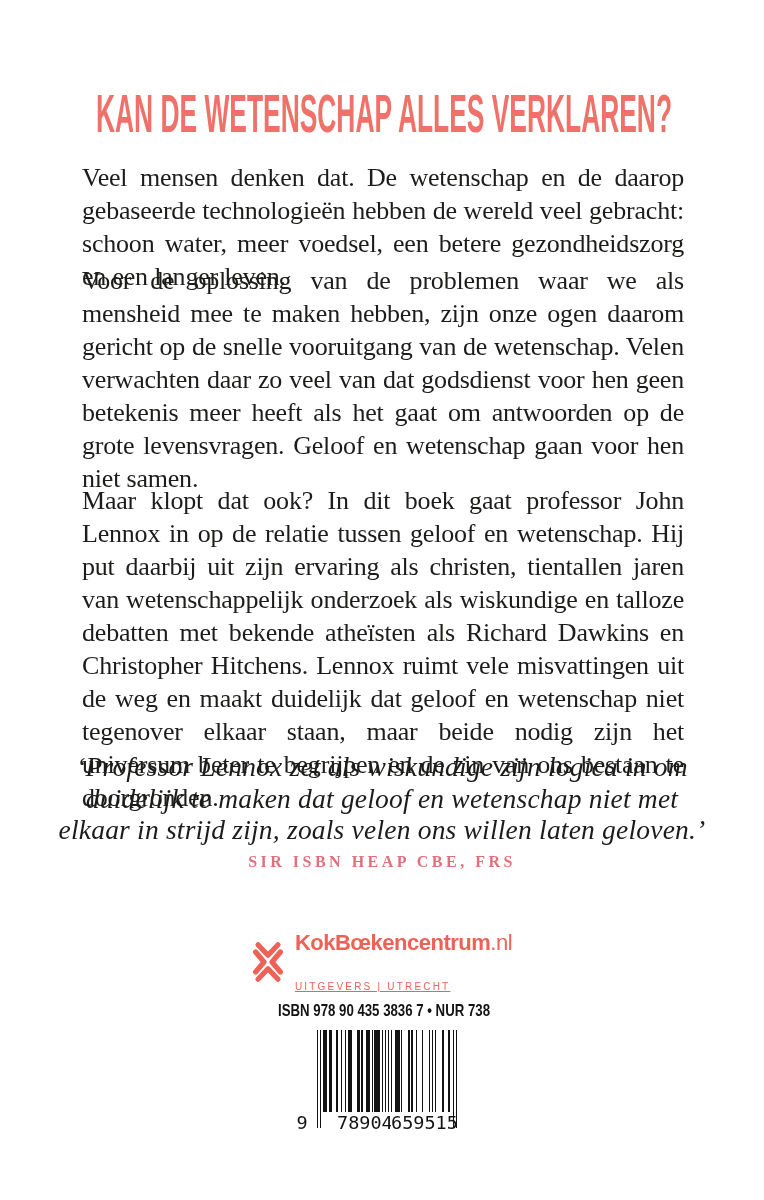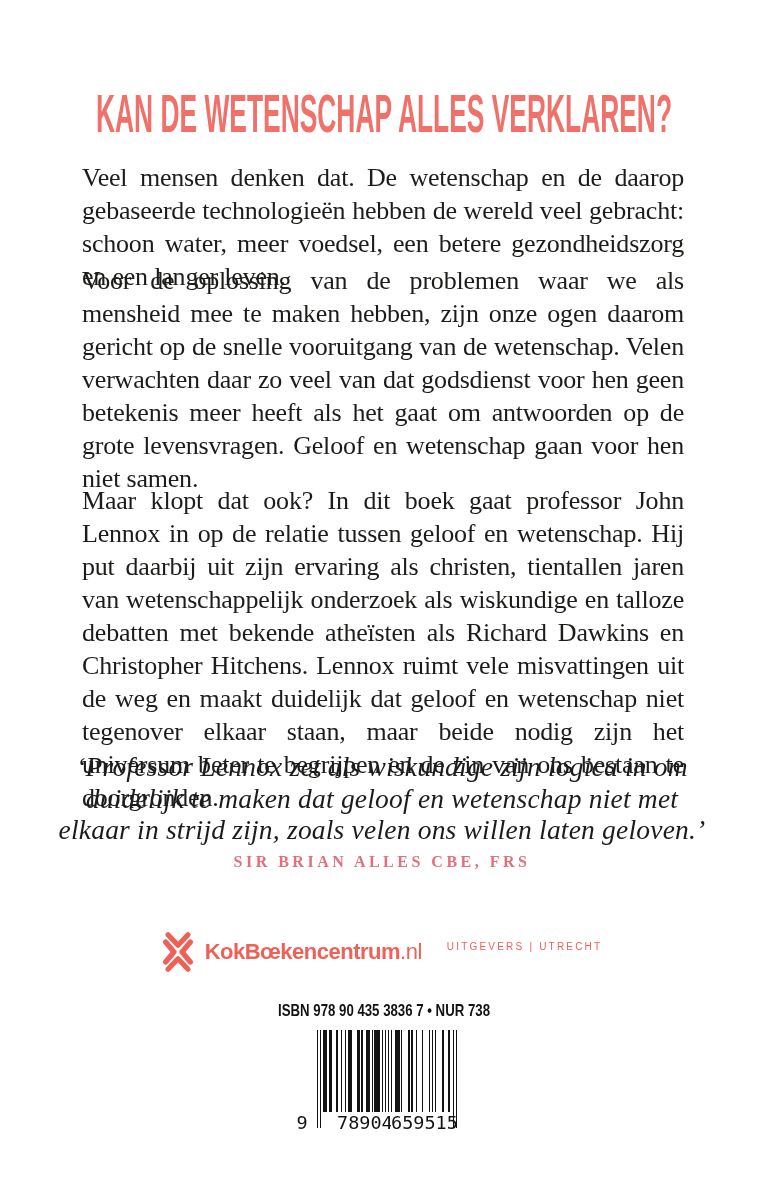--- a/index.html
+++ b/index.html
@@ -34,29 +34,29 @@
     position:absolute;top:853px;left:0;width:764px;
     text-align:center;font-weight:bold;font-size:16px;
     letter-spacing:3.5px;color:#e0707c;
   }
 
   .logo{
     position:absolute;top:931px;left:0;width:764px;
     display:flex;justify-content:center;align-items:center;gap:11px;
   }
   .logo-mark{width:32px;height:42px;display:block;flex:0 0 auto;}
-  .logo-text{display:flex;align-items:flex-start;gap:25px;}
+  .logo-text{display:flex;flex-direction:column;align-items:flex-start;gap:25px;}
   .logo-name{
     font-family:"Liberation Sans",sans-serif;font-weight:bold;
     font-size:22px;line-height:24px;color:#ee6156;letter-spacing:-0.5px;
   }
   .logo-name .suffix{font-weight:normal;}
   .logo-tagline{
     font-family:"Liberation Sans",sans-serif;font-size:10px;
-    letter-spacing:2.2px;color:#ee6156;margin-top:1px;
+    letter-spacing:2.2px;color:#ee6156;margin-top:1px;text-decoration:underline;
   }
 
   .isbn-svg{position:absolute;top:997px;left:0;width:764px;height:28px;display:block;}
 
   .barcode{position:absolute;top:1030px;left:293px;width:166px;height:104px;}
   .bc-bars{position:absolute;left:24px;top:0;width:140px;height:104px;}
   .bc-bars svg{position:absolute;left:0;top:0;display:block;}
   .bc-d{
     position:absolute;bottom:0;height:22px;line-height:22px;
     background:#ffffff;color:#131313;
@@ -74,21 +74,21 @@
 
   <svg class="title-svg">
     <text x="384" y="48" text-anchor="middle" textLength="576" lengthAdjust="spacingAndGlyphs" font-family="Liberation Sans, sans-serif" font-weight="bold" font-size="53" fill="#f0716a">KAN DE WETENSCHAP ALLES VERKLAREN?</text>
   </svg>
 
   <p class="para" id="p1">Veel mensen denken dat. De wetenschap en de daarop gebaseerde technologieën hebben de wereld veel gebracht: schoon water, meer voedsel, een betere gezondheidszorg en een langer leven.</p>
   <p class="para" id="p2">Voor de oplossing van de problemen waar we als mensheid mee te maken hebben, zijn onze ogen daarom gericht op de snelle vooruitgang van de wetenschap. Velen verwachten daar zo veel van dat godsdienst voor hen geen betekenis meer heeft als het gaat om antwoorden op de grote levensvragen. Geloof en wetenschap gaan voor hen niet samen.</p>
   <p class="para" id="p3">Maar klopt dat ook? In dit boek gaat professor John Lennox in op de relatie tussen geloof en wetenschap. Hij put daarbij uit zijn ervaring als christen, tientallen jaren van wetenschappelijk onderzoek als wiskundige en talloze debatten met bekende atheïsten als Richard Dawkins en Christopher Hitchens. Lennox ruimt vele misvattingen uit de weg en maakt duidelijk dat geloof en wetenschap niet tegenover elkaar staan, maar beide nodig zijn het universum beter te begrijpen en de zin van ons bestaan te doorgronden.</p>
 
   <p class="quote">‘Professor Lennox zet als wiskundige zijn logica in om duidelijk te maken dat geloof en wetenschap niet met elkaar in strijd zijn, zoals velen ons willen laten geloven.’</p>
-  <div class="attribution">SIR BRIAN ALLES CBE, FRS</div>
+  <div class="attribution">SIR ISBN HEAP CBE, FRS</div>
 
   <div class="logo">
     <svg class="logo-mark" viewBox="0 0 80 104">
       <g fill="none" stroke="#ee6156" stroke-width="13" stroke-linecap="round" stroke-linejoin="round">
         <polyline points="15,9 40,35 65,9"></polyline>
         <polyline points="15,95 40,69 65,95"></polyline>
         <polyline points="9,27 30,52 9,77"></polyline>
         <polyline points="71,27 50,52 71,77"></polyline>
       </g>
     </svg>

